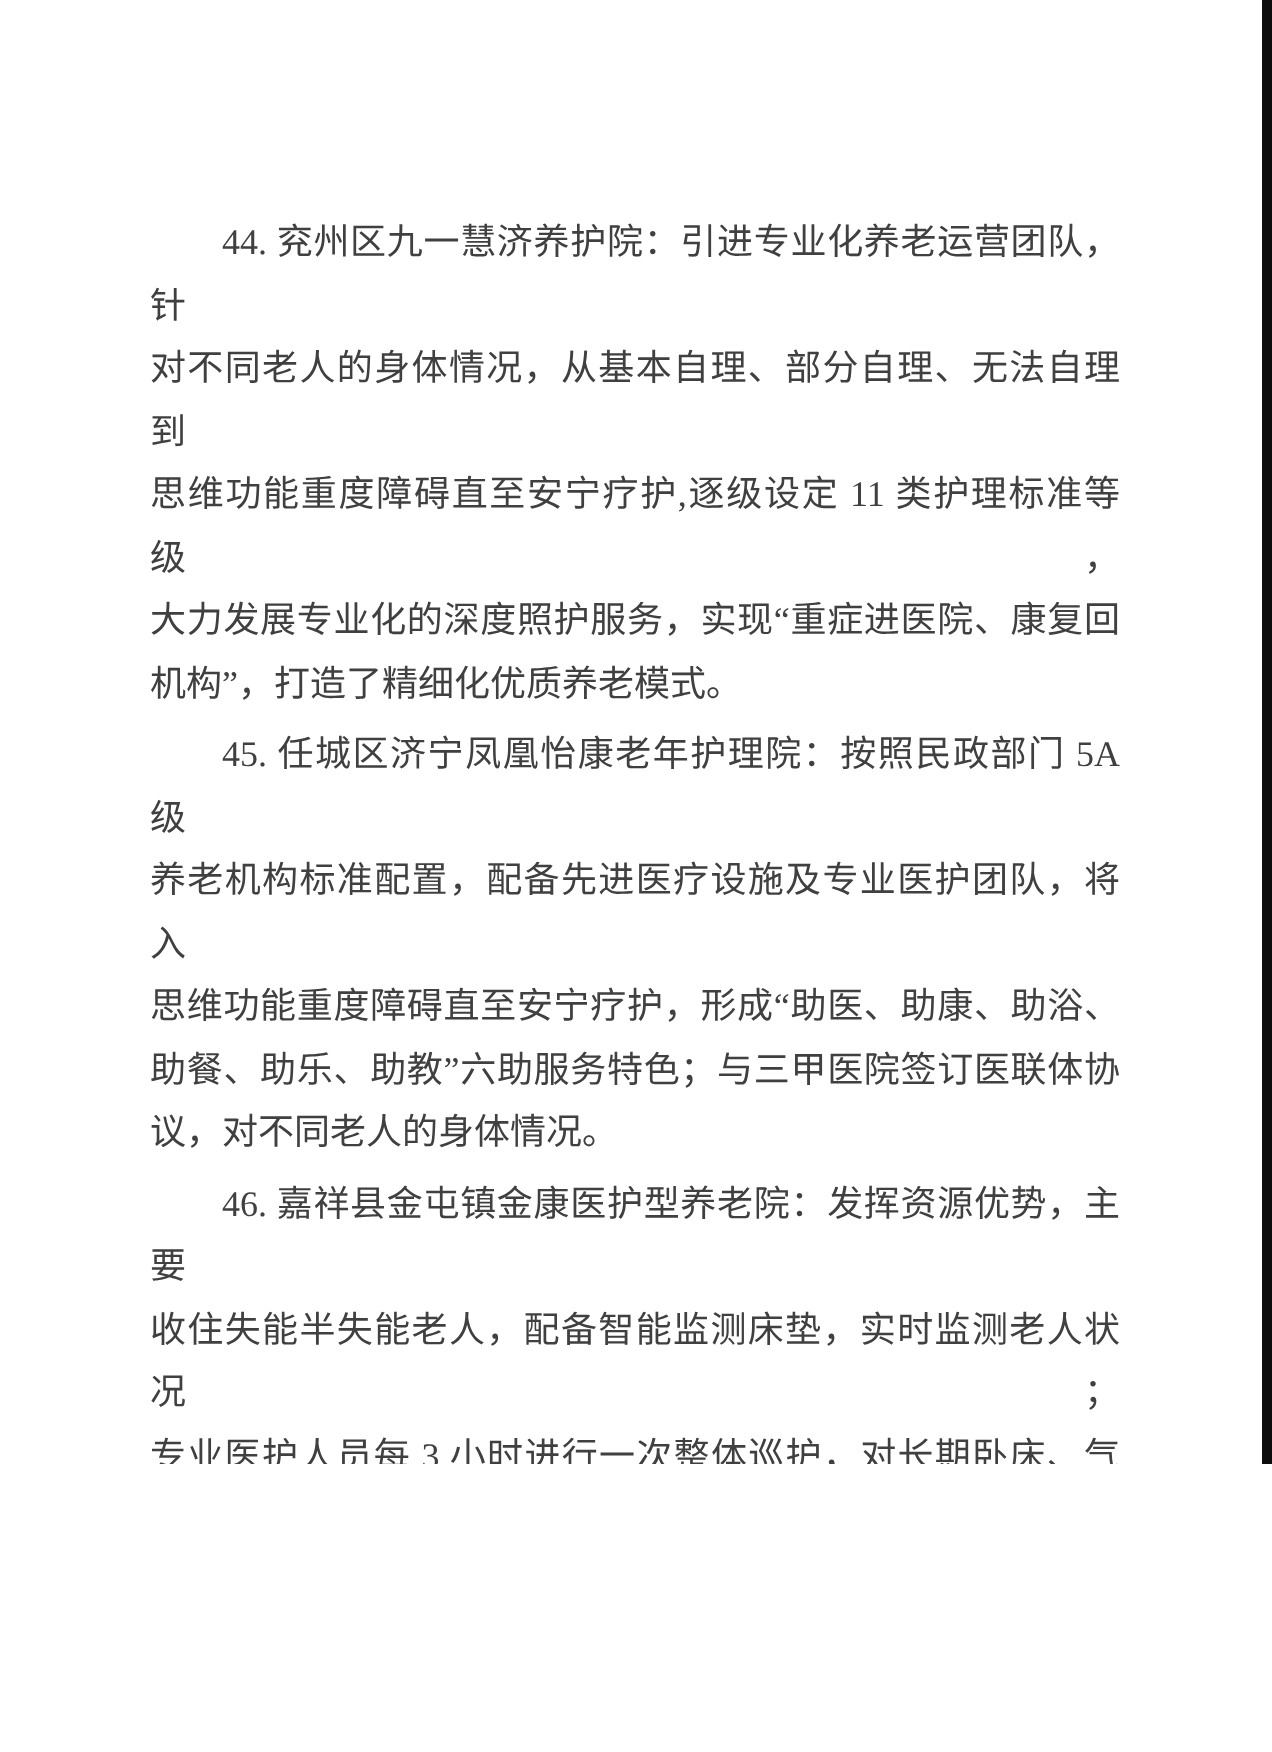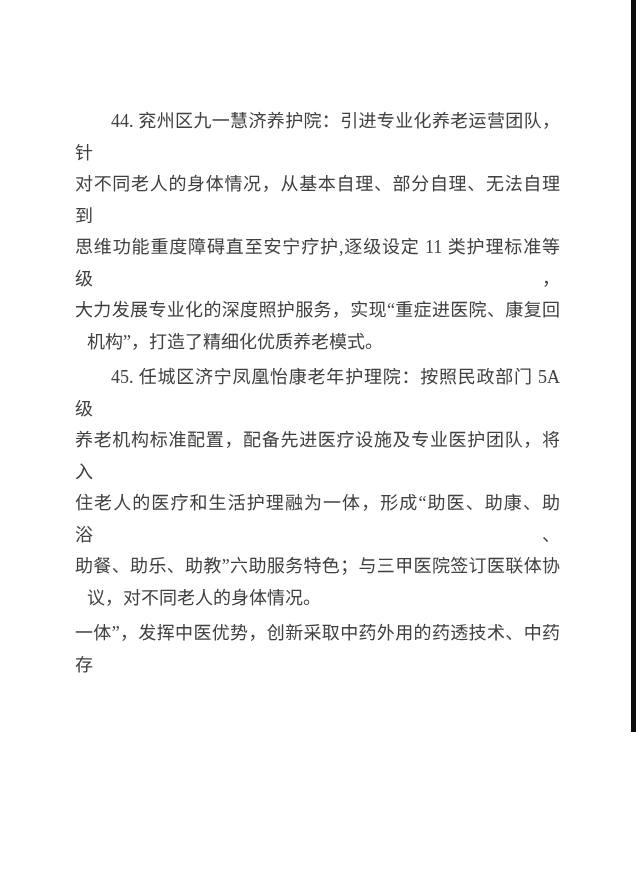--- a/index.html
+++ b/index.html
@@ -41,21 +41,20 @@
   }
   .line.fill {
     text-align-last: justify;
   }
   .line.first {
     text-indent: 2em;
   }
   .line.short {
     text-align: center;
     text-align-last: left;
-    margin-left: 12px;
   }
   .page-number {
     position: absolute;
     left: 95px;
     top: 819px;
     font-size: 16px;
     line-height: 22px;
     color: #4a4a4a;
     letter-spacing: 1px;
   }
@@ -71,25 +70,31 @@
       <div class="line first fill">44. 兖州区九一慧济养护院：引进专业化养老运营团队，针</div>
       <div class="line fill">对不同老人的身体情况，从基本自理、部分自理、无法自理到</div>
       <div class="line fill">思维功能重度障碍直至安宁疗护,逐级设定 11 类护理标准等级，</div>
       <div class="line fill">大力发展专业化的深度照护服务，实现“重症进医院、康复回</div>
       <div class="line short">机构”，打造了精细化优质养老模式。</div>
     </div>
 
     <div class="para">
       <div class="line first fill">45. 任城区济宁凤凰怡康老年护理院：按照民政部门 5A 级</div>
       <div class="line fill">养老机构标准配置，配备先进医疗设施及专业医护团队，将入</div>
-      <div class="line fill">住老人的医疗和生活护理融为一体，形成“助医、助康、助浴、</div>
+      <div class="line fill">思维功能重度障碍直至安宁疗护，形成“助医、助康、助浴、</div>
       <div class="line fill">助餐、助乐、助教”六助服务特色；与三甲医院签订医联体协</div>
       <div class="line short">议，对不同老人的身体情况。</div>
     </div>
 
+    <div class="para">
+      <div class="line first fill">46. 嘉祥县金屯镇金康医护型养老院：发挥资源优势，主要</div>
+      <div class="line fill">收住失能半失能老人，配备智能监测床垫，实时监测老人状况；</div>
+      <div class="line fill">专业医护人员每 3 小时进行一次整体巡护，对长期卧床、气管</div>
+      <div class="line short">插管、压疮等护理工作建立了全套科学有效的操作规程。</div>
+    </div>
 
     <div class="para">
       <div class="line fill">一体”，发挥中医优势，创新采取中药外用的药透技术、中药存</div>
 
     </div>
 
   </div>
 
   <div class="page-number">— 12 —</div>
 

